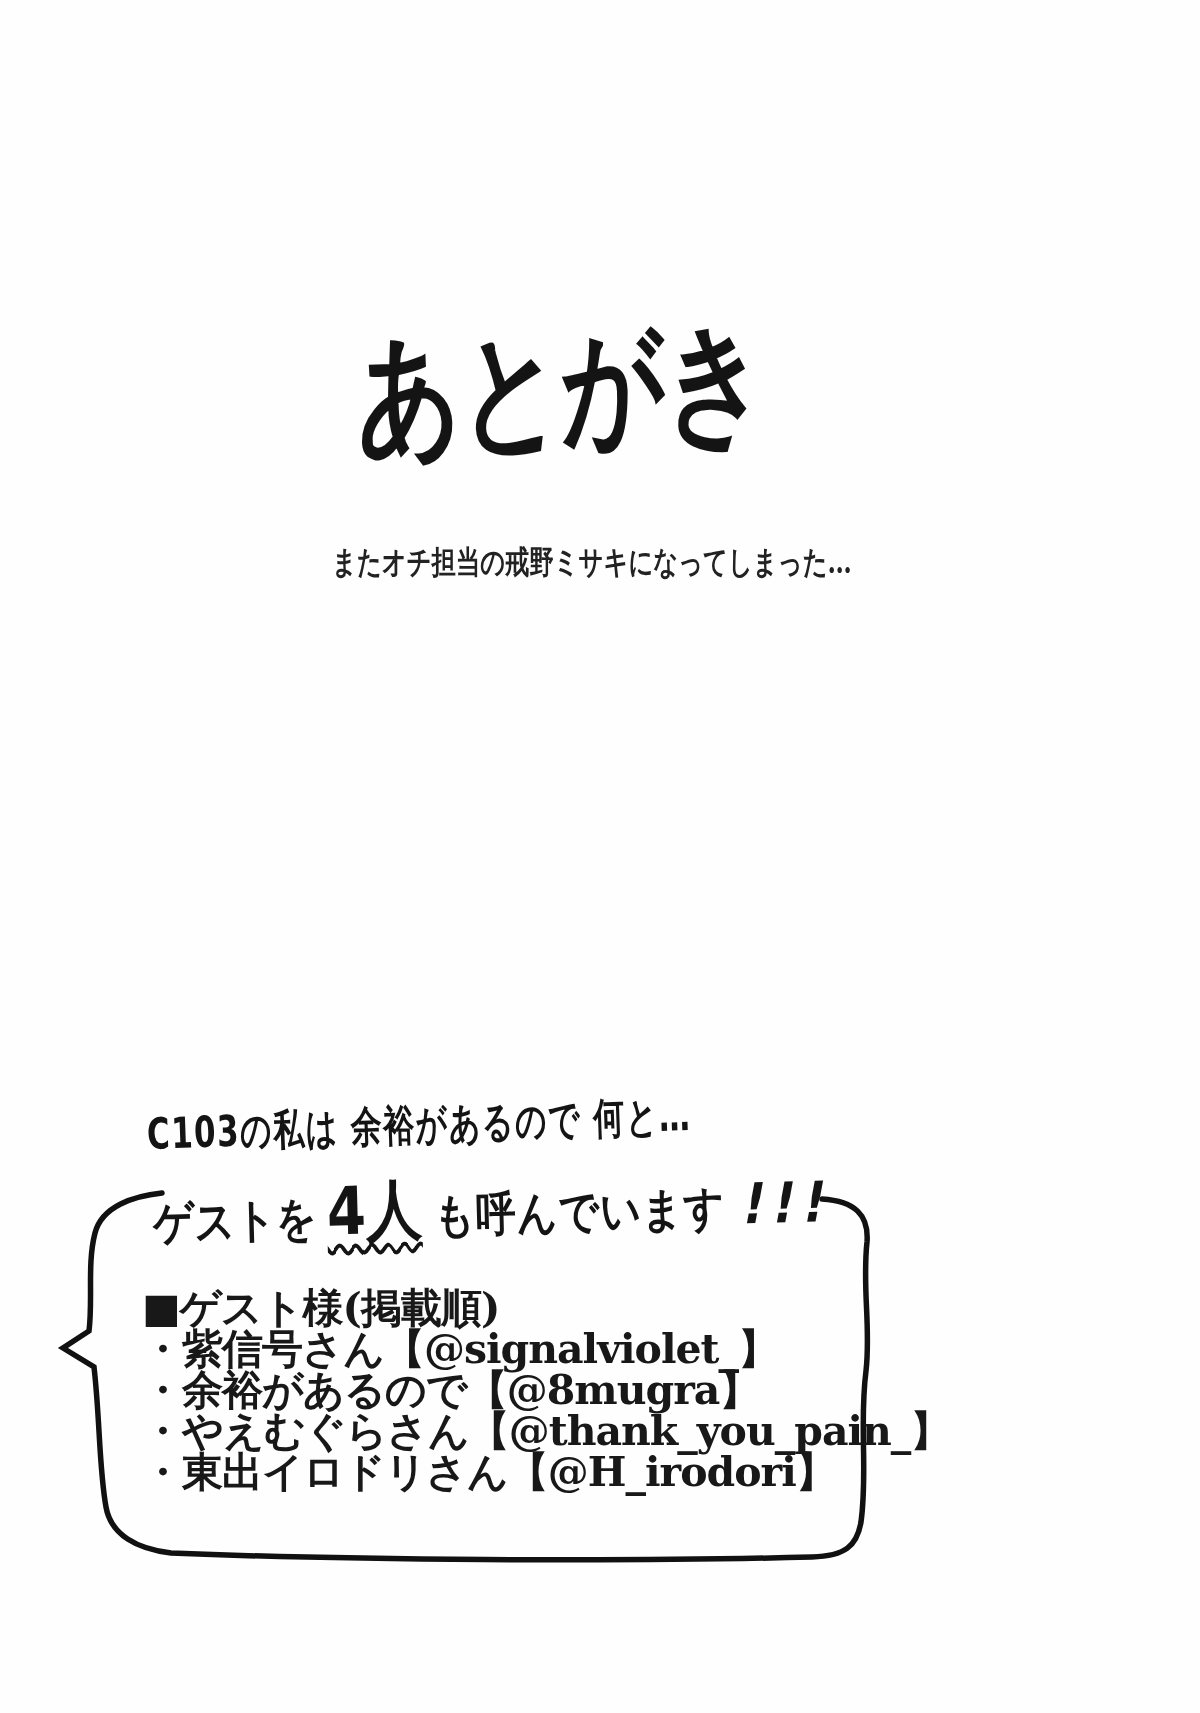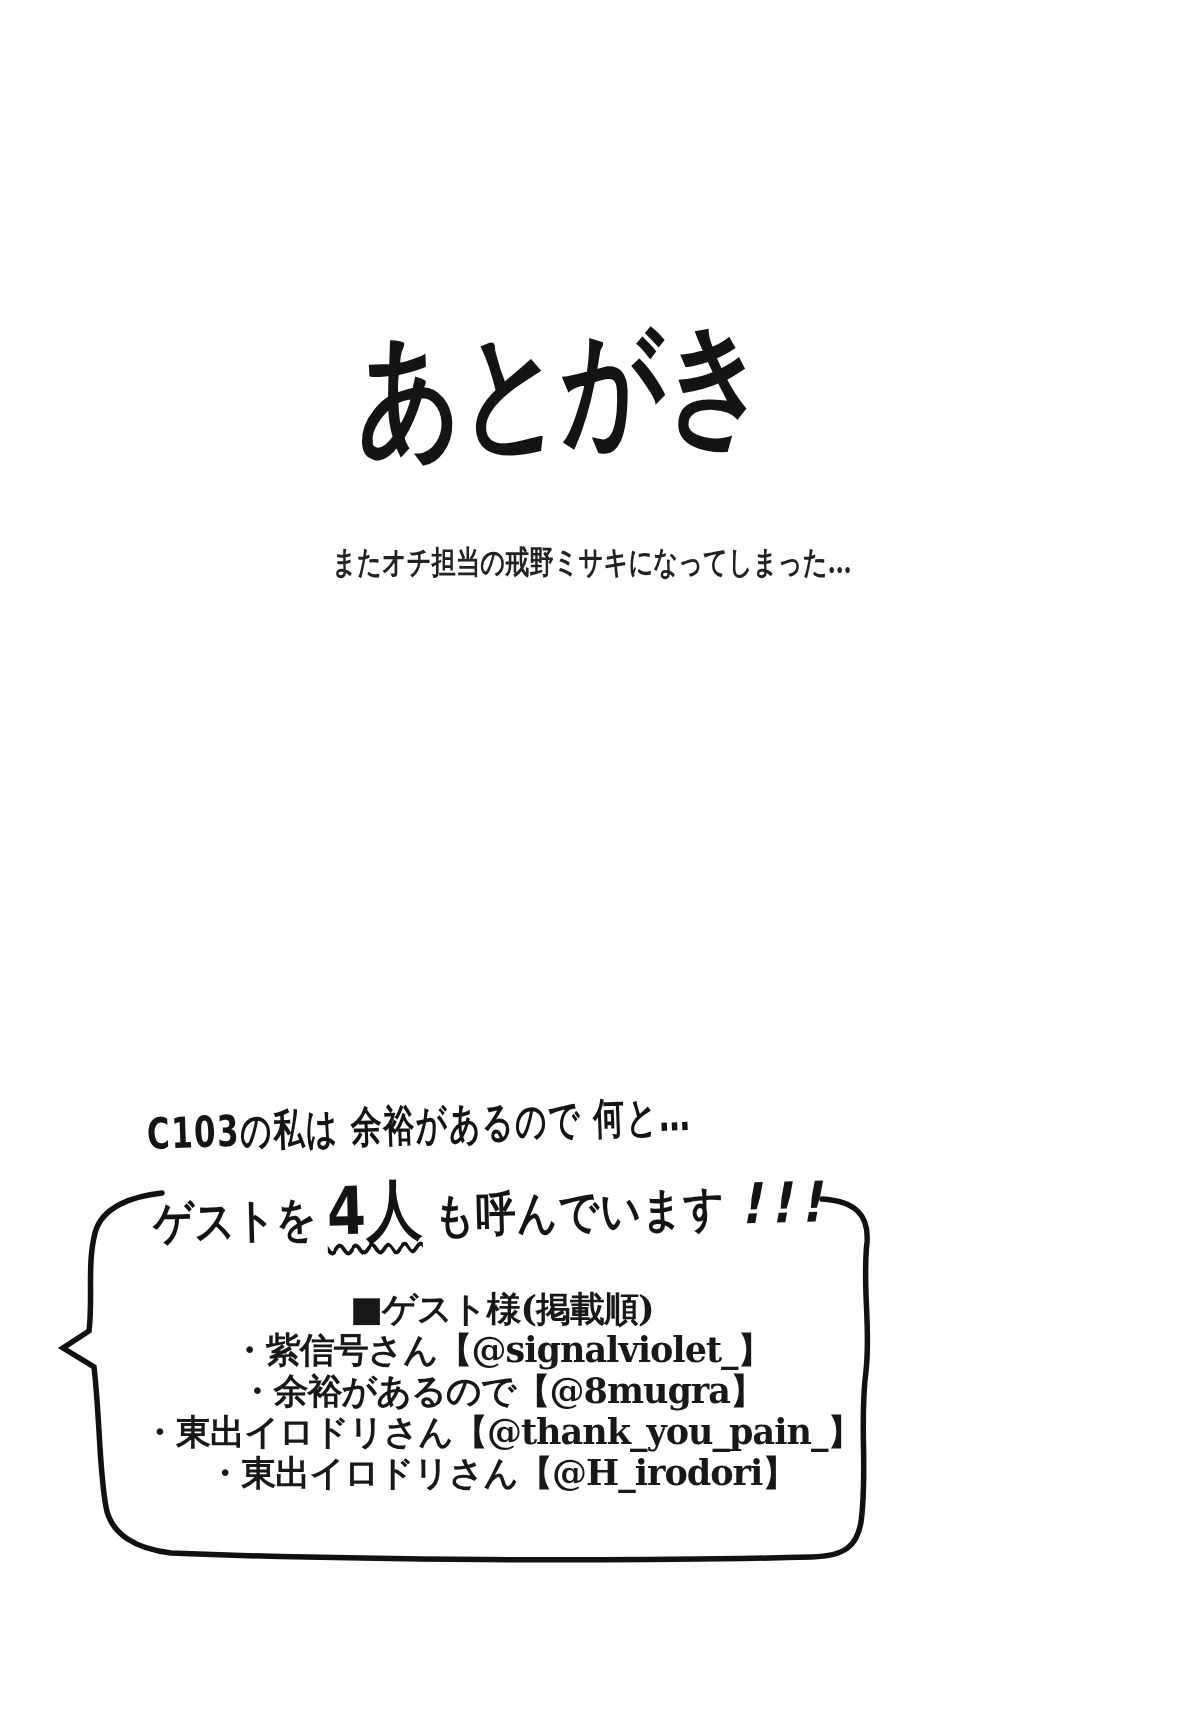--- a/index.html
+++ b/index.html
@@ -84,27 +84,26 @@
     left: 0; top: 0;
     width: 1200px; height: 1713px;
     pointer-events: none;
   }
   
   .guest-box {
     position: absolute;
     left: 142px;
     top: 1288px;
     font-family: "DejaVu Serif", "Liberation Serif", serif;
-    font-size: 35px;
+    font-size: 41px;
     font-weight: 700;
     line-height: 41px;
     letter-spacing: -1px;
     white-space: nowrap;
     color: #181818;
-    text-align: center;
   }
 </style>
 </head>
 <body>
 
 <div class="page">
 
   <div class="title">あとがき</div>
 
   <div class="subtitle">またオチ担当の戒野ミサキになってしまった…</div>
@@ -127,17 +126,17 @@
              C 845 1556 857 1546 861 1522
              C 868 1471 859 1424 866 1371
              C 871 1327 862 1288 867 1242
              C 869 1215 855 1201 822 1199" fill="none" stroke="#111111" stroke-width="5.5" stroke-linecap="round"></path>
   </svg>
 
   <div class="guest-box">
     <div>■ゲスト様(掲載順)</div>
     <div>・紫信号さん【@signalviolet_】</div>
     <div>・余裕があるので【@8mugra】</div>
-    <div>・東出イロドリさん【@thank_you_pain_】</div>
+    <div>・やえむぐらさん【@thank_you_pain_】</div>
     <div>・東出イロドリさん【@H_irodori】</div>
   </div>
 
 </div>
 
 </body></html>

